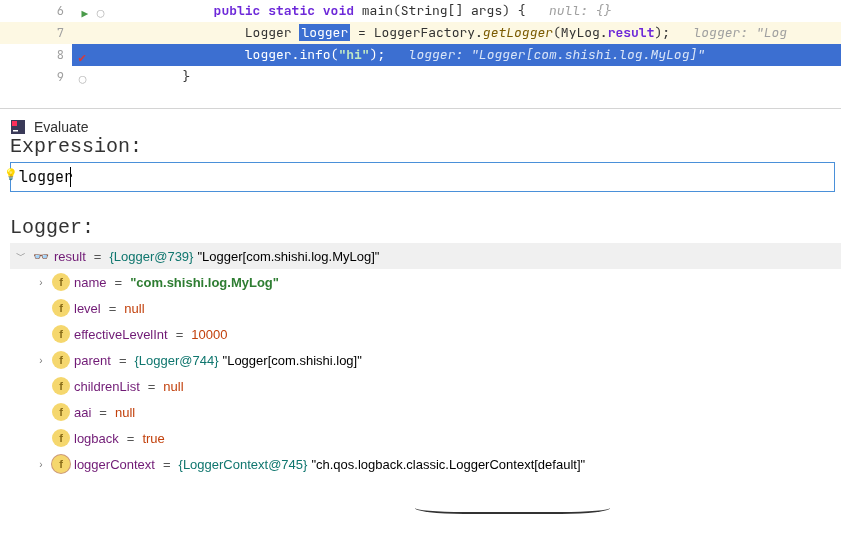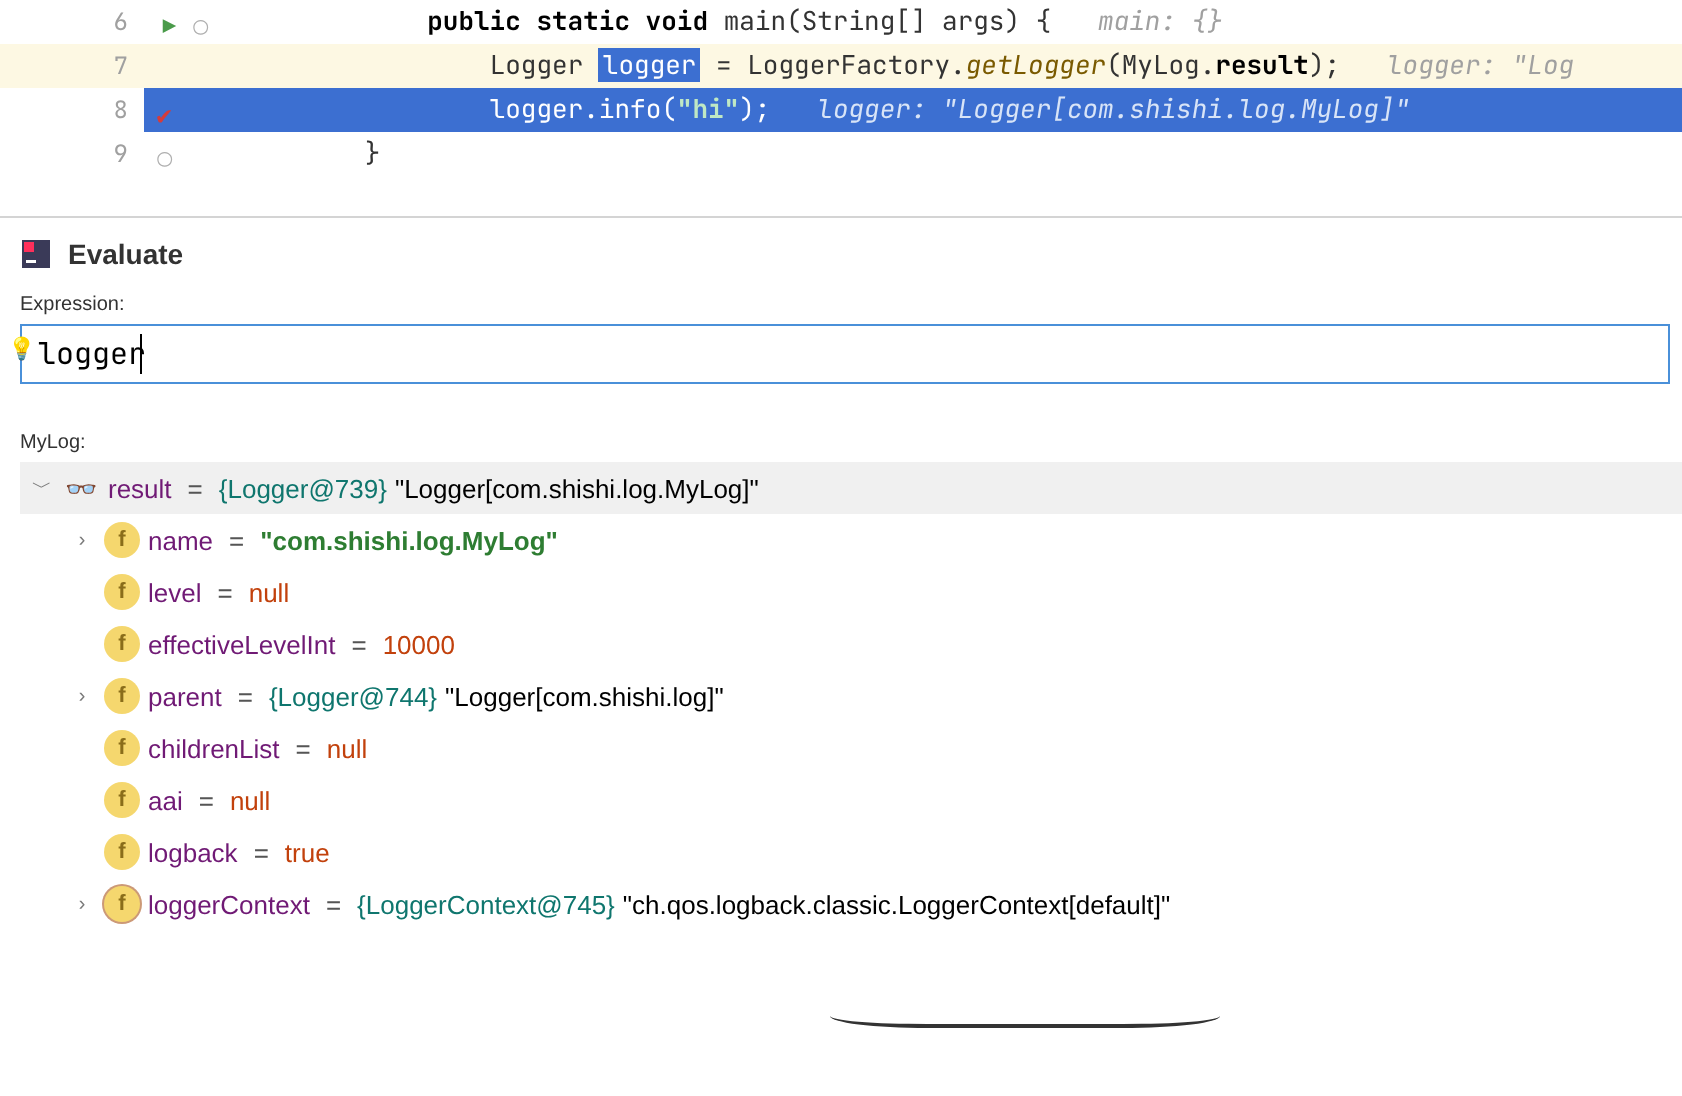--- a/index.html
+++ b/index.html
@@ -37,48 +37,47 @@
     .shield-icon { right: -32px; color: #b0b0b0; font-size: 12px; }
     .bp-icon { right: -14px; color: #d63b3b; font-size: 13px; }
     .code {
       font-family: "JetBrains Mono", Consolas, monospace;
       font-size: 13px;
       padding-left: 48px;
       white-space: pre;
       flex: 1;
       overflow: hidden;
     }
-    .kw { color: #000000; font-weight: bold; }
+    .kw { color: #6d28d9; font-weight: bold; }
     .hl-var { background: #3c6fd1; color: #fff; padding: 0 2px; }
     .method { color: #7a5a00; font-style: italic; }
     .str { color: #067d17; font-weight: bold; }
     .hint { color: #a0a0a0; font-style: italic; }
     .line-exec { background: #3c6fd1; color: #fff; }
     .line-exec .str { color: #bfe8c4; }
     .line-exec .hint { color: #d8e4f7; }
     .line-hl { background: #fdf8e3; }
 
     .evaluate-panel {
       border-top: 1px solid #d4d4d4;
       padding: 10px 0 0 10px;
       margin-top: 20px;
     }
     .panel-header {
       display: flex;
       align-items: center;
       gap: 8px;
-      margin-bottom: 12px;
-      font-weight: bold;
+      margin-bottom: 0;
     }
     .ij-icon {
       width: 16px; height: 16px;
       display: inline-flex; align-items: center; justify-content: center;
     }
     .panel-title { font-size: 14px; }
-    .field-label { font-size: 10px; margin-bottom: 4px; }
+    .field-label { font-size: 20px; margin-bottom: 4px; font-family: Liberation Mono, monospace; }
     .expr-row { position: relative; margin-right: 6px; }
     .bulb {
       position: absolute;
       left: -6px; top: 6px;
       color: #e6a23c;
       font-size: 11px;
     }
     .expr-input {
       width: 100%;
       border: 1px solid #4a90d9;
@@ -151,21 +150,21 @@
 <body>
 
 <div class="editor">
 
   <div class="editor-line">
     <div class="gutter">
       <span>6</span>
       <span class="gutter-icon run-icon">▶</span>
       <span class="gutter-icon shield-icon">◯</span>
     </div>
-    <div class="code"><span>            </span><span class="kw">public static void</span> main(String[] args) {   <span class="hint">main: {}</span></div>
+    <div class="code"><span>            </span><span class="kw">public static void</span> main(String[] args) {   <span class="hint">null: {}</span></div>
   </div>
 
   <div class="editor-line line-hl">
     <div class="gutter"><span>7</span></div>
     <div class="code"><span>                </span><span>Logger </span><span class="hl-var">logger</span><span> = LoggerFactory.</span><span class="method">getLogger</span><span>(MyLog.</span><span class="kw">result</span><span>);</span>   <span class="hint">logger: "Log</span></div>
   </div>
 
   <div class="editor-line">
     <div class="gutter">
       <span>8</span>
@@ -196,21 +195,21 @@
   </div>
 
   <div class="field-label">Expression:</div>
   <div class="expr-row">
     <span class="bulb">💡</span>
     <input class="expr-input" type="text" value="logger" style="">
     <span class="caret"></span>
   </div>
 
   <div class="result-section">
-    <div class="field-label">MyLog:</div>
+    <div class="field-label">Logger:</div>
     <div class="tree">
 
       <div class="tree-row root">
         <span class="chev">﹀</span>
         <span class="node-icon glasses">👓</span>
         <span class="node-name">result</span>
         <span class="eq">=</span>
         <span class="obj-ref">{Logger@739}</span>
         <span class="val-str">"Logger[com.shishi.log.MyLog]"</span>
       </div>

